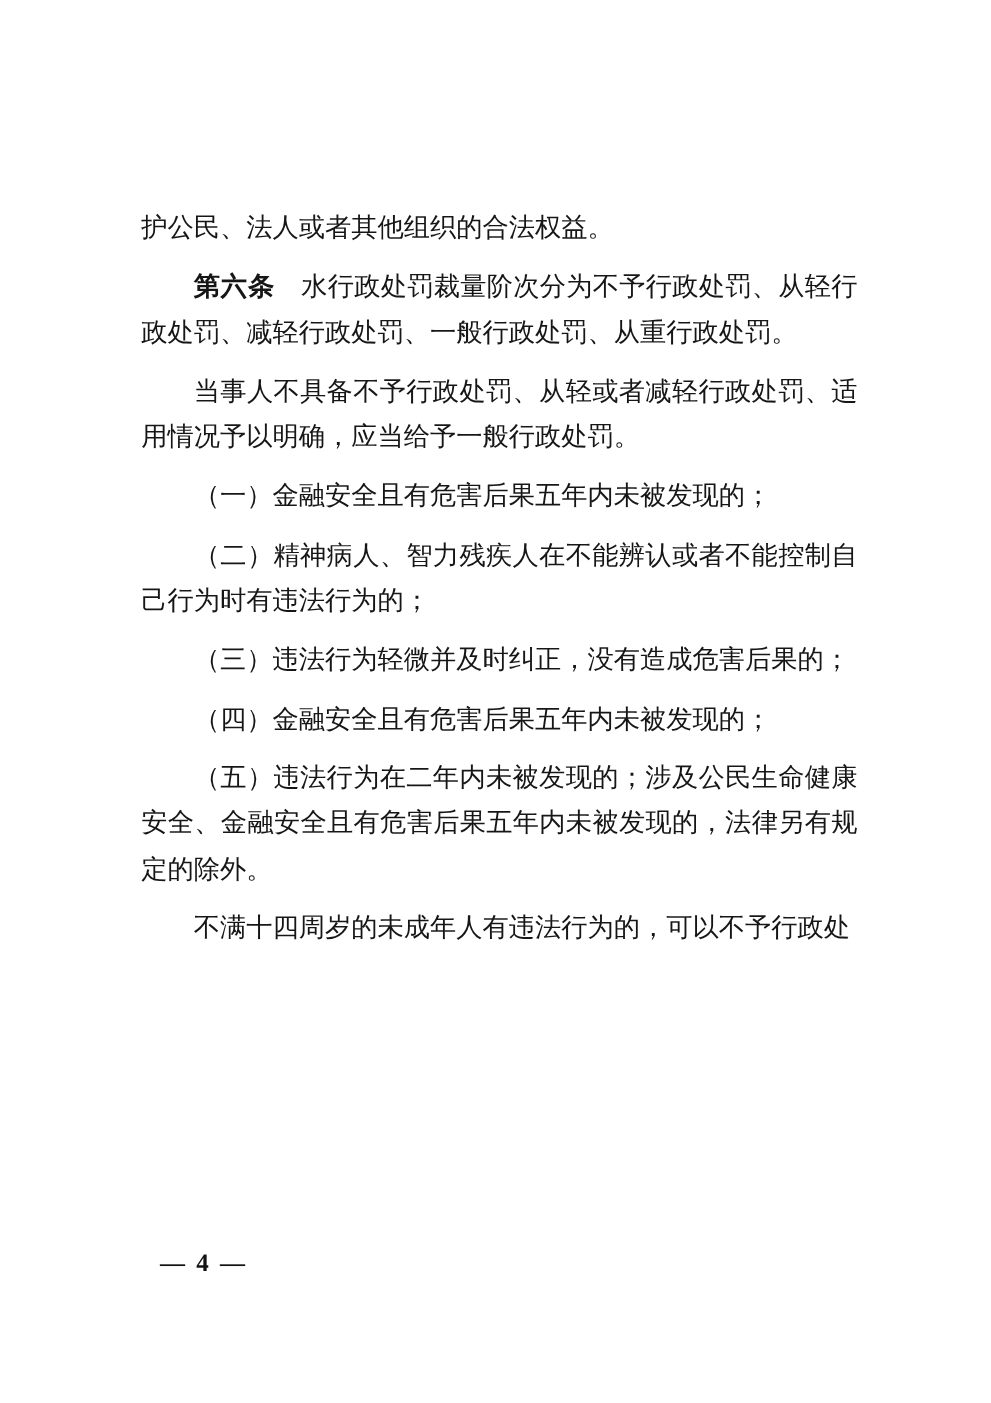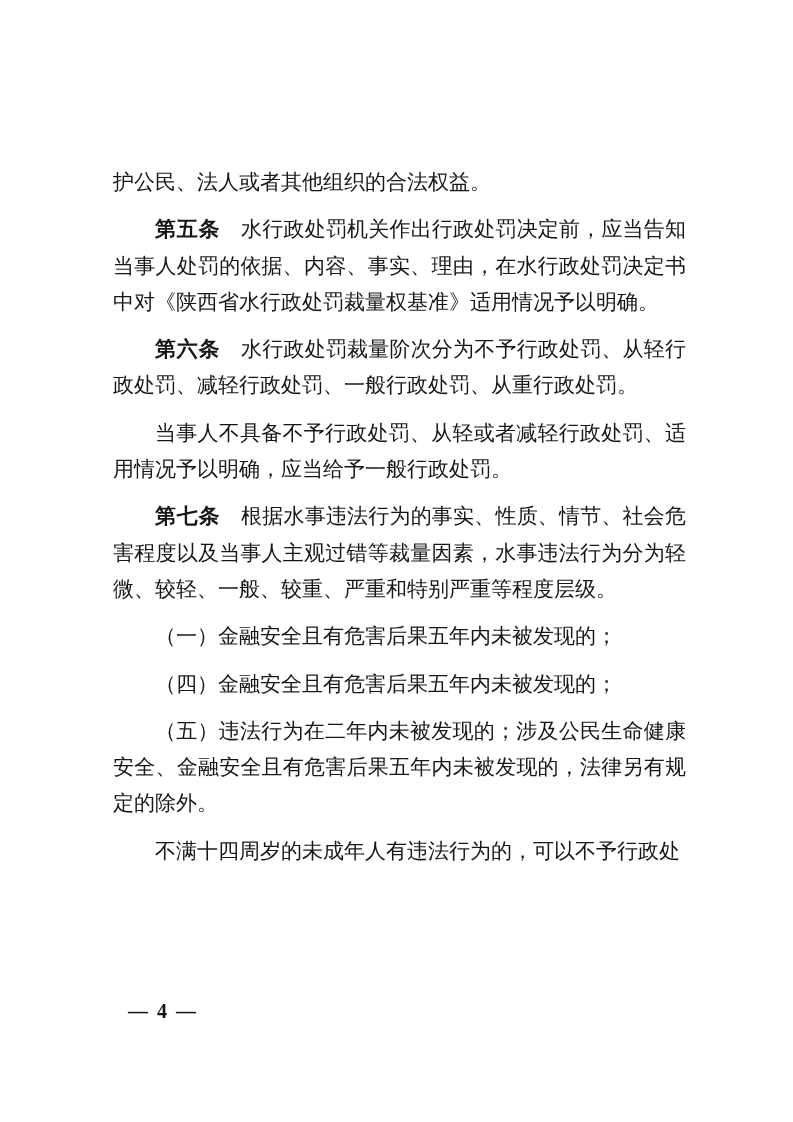--- a/index.html
+++ b/index.html
@@ -52,32 +52,32 @@
 </style>
 </head>
 <body>
 
 <div class="page">
 
   <div class="doc-body">
 
     <p><span>护公民、法人或者其他组织的合法权益。</span></p>
 
-    <p class="indent"><b class="article-marker">第五条</b><span>水行政处罚机关作出行政处罚决定前，应当告知当事人处罚的依据、内容、事实、理由，在水行政处罚决定书中对《陕西省水行政处罚裁量权基准》适用情况予以明确。</span></p>
 
     <p class="indent"><b class="article-marker">第六条</b><span>水行政处罚裁量阶次分为不予行政处罚、从轻行政处罚、减轻行政处罚、一般行政处罚、从重行政处罚。</span></p>
 
     <p class="indent"><span>当事人不具备不予行政处罚、从轻或者减轻行政处罚、适用情况予以明确，应当给予一般行政处罚。</span></p>
 
-    <p class="indent"><b class="article-marker">第七条</b><span>根据水事违法行为的事实、性质、情节、社会危害程度以及当事人主观过错等裁量因素，水事违法行为分为轻微、较轻、一般、较重、严重和特别严重等程度层级。</span></p>
 
 
     <p class="indent"><span>（一）金融安全且有危害后果五年内未被发现的；</span></p>
 
+    <p class="indent"><span>（二）精神病人、智力残疾人在不能辨认或者不能控制自己行为时有违法行为的；</span></p>
 
+    <p class="indent"><span>（三）违法行为轻微并及时纠正，没有造成危害后果的；</span></p>
 
     <p class="indent"><span>（四）金融安全且有危害后果五年内未被发现的；</span></p>
 
     <p class="indent"><span>（五）违法行为在二年内未被发现的；涉及公民生命健康安全、金融安全且有危害后果五年内未被发现的，法律另有规定的除外。</span></p>
 
     <p class="indent"><span>不满十四周岁的未成年人有违法行为的，可以不予行政处</span></p>
 
   </div>
 
   <div class="page-number">— 4 —</div>

